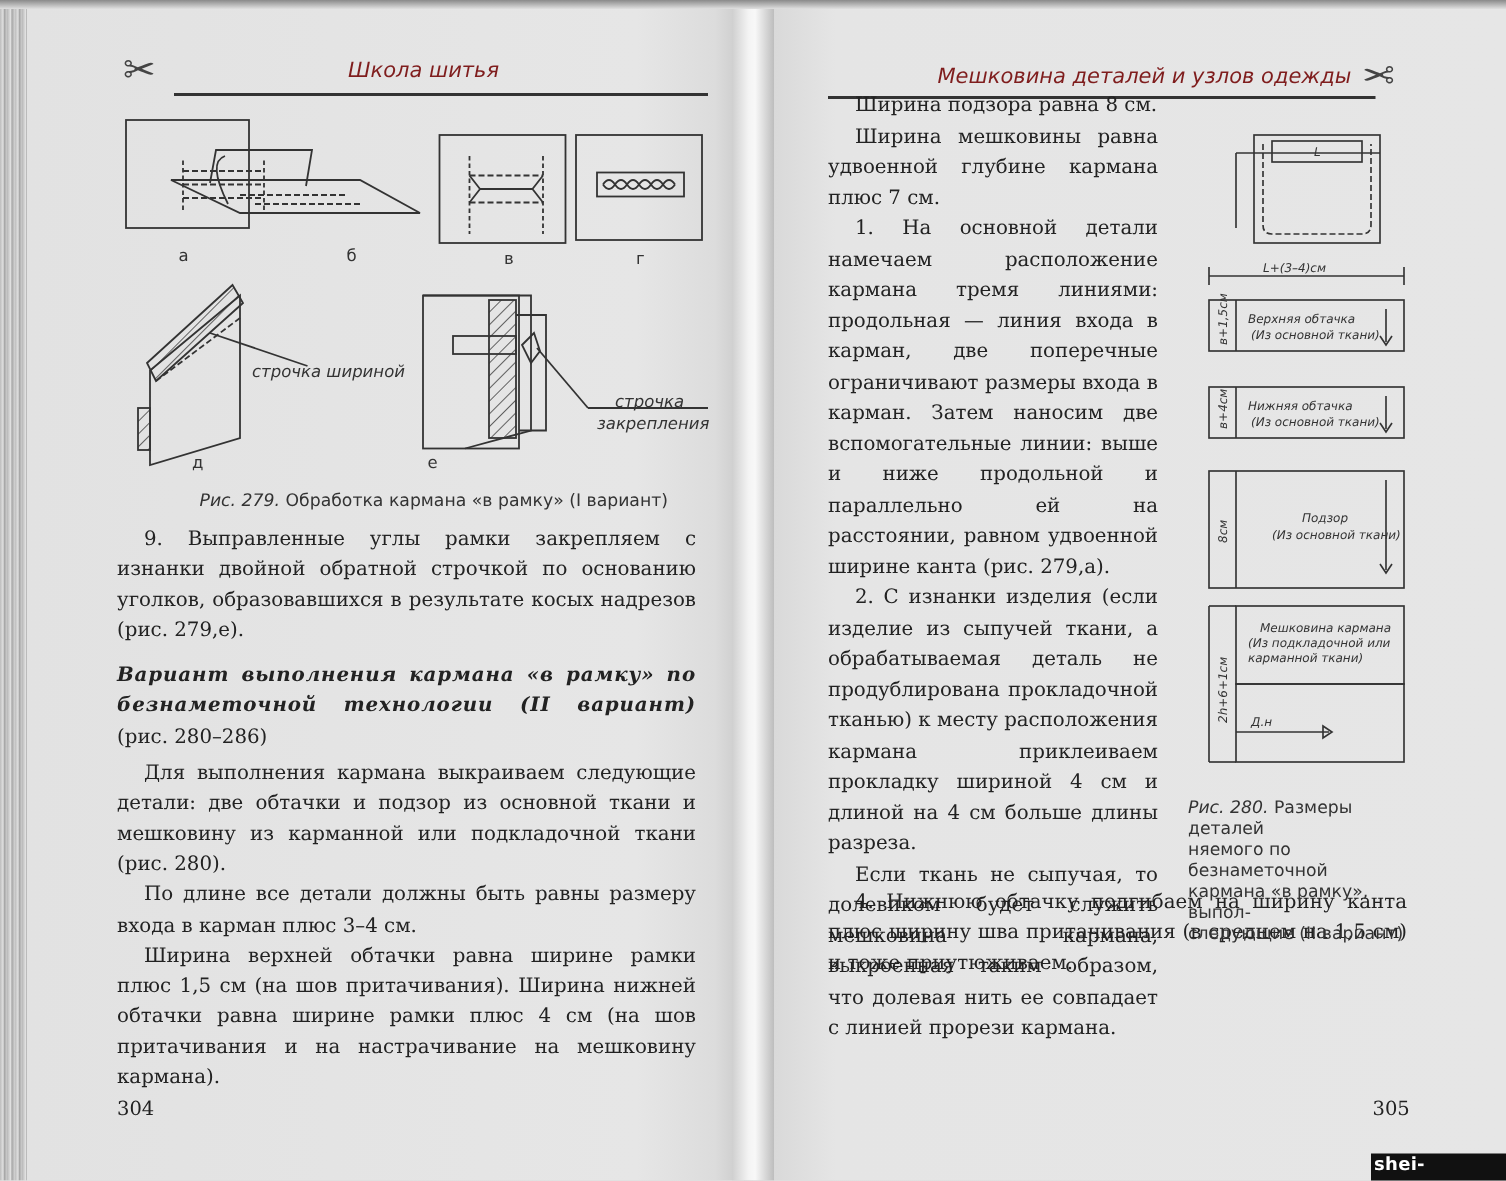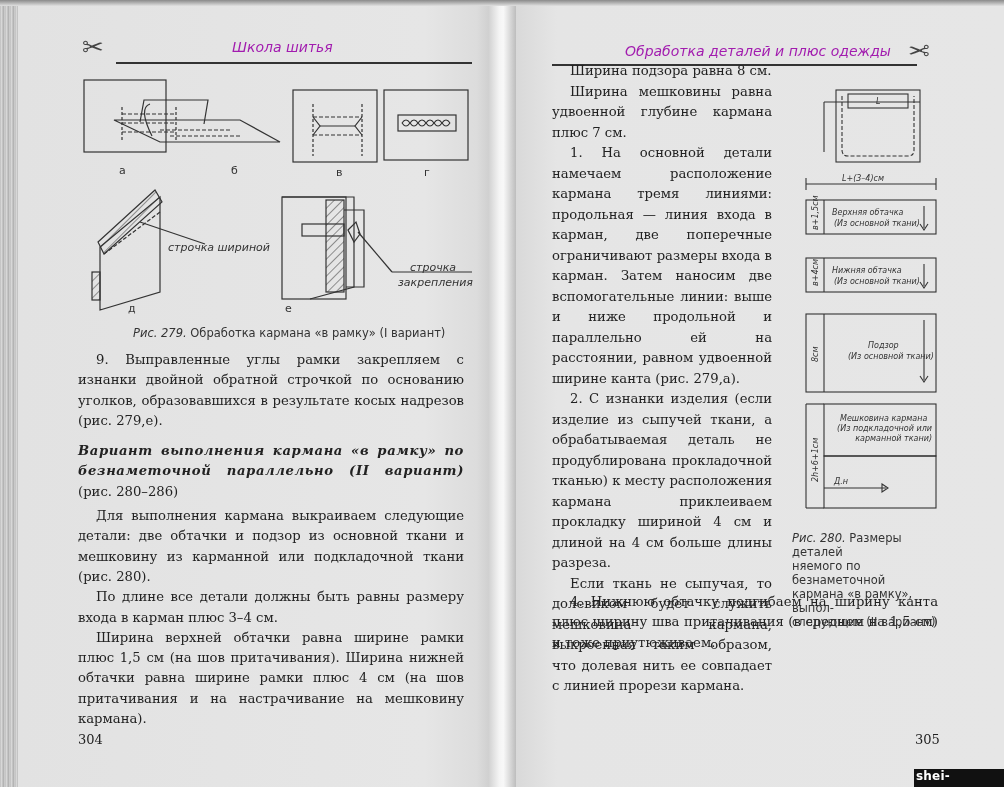--- a/index.html
+++ b/index.html
@@ -4,21 +4,21 @@
 <style>
   html,body{margin:0;padding:0;}
   body{width:1004px;height:787px;overflow:hidden;background:#d8d8d8;position:relative;font-family:"DejaVu Serif",serif;color:#222;}
   .spread{position:absolute;left:0;top:0;width:1004px;height:787px;background:#e4e4e4;}
   .edge-left{position:absolute;left:0;top:0;width:18px;height:787px;background:repeating-linear-gradient(90deg,#bdbdbd 0,#e0e0e0 2px,#a8a8a8 3px,#d5d5d5 5px);}
   .page{position:absolute;top:0;height:787px;}
   .page-left{left:18px;width:478px;background:linear-gradient(90deg,#e2e2e2 0%,#e6e6e6 85%,#dcdcdc 96%,#c9c9c9 100%);}
   .page-right{left:496px;width:508px;background:linear-gradient(90deg,#bdbdbd 0%,#d9d9d9 4%,#e5e5e5 12%,#e6e6e6 100%);}
   .gutter{position:absolute;left:488px;top:0;width:28px;height:787px;background:linear-gradient(90deg,#cfcfcf,#f4f4f4 40%,#f8f8f8 55%,#bdbdbd);}
   .topshade{position:absolute;left:0;top:0;width:1004px;height:6px;background:linear-gradient(#8a8a8a,#e0e0e0);}
-  .hdr{position:absolute;font-family:"DejaVu Sans",sans-serif;font-style:italic;font-size:14px;color:#a21caf;}
+  .hdr{position:absolute;font-family:"DejaVu Sans",sans-serif;font-style:italic;font-size:14px;color:#7f1d1d;}
   .rule{position:absolute;height:1.5px;background:#333;}
   .scis{position:absolute;font-size:26px;color:#444;font-family:"DejaVu Sans",sans-serif;}
   .txt{position:absolute;font-size:13.2px;line-height:20.3px;text-align:justify;}
   .txt p{margin:0;}
   .ind{text-indent:18px;}
   .cap{position:absolute;font-family:"DejaVu Sans",sans-serif;font-size:11.5px;color:#333;}
   .cap i{font-style:italic;text-align:center;}
   .lbl{position:absolute;font-family:"DejaVu Sans",sans-serif;font-size:11px;color:#333;}
   .subhd{font-style:italic;font-weight:bold;letter-spacing:0.6px;}
   .pgnum{position:absolute;font-size:13px;}
@@ -103,28 +103,28 @@
   <span class="lbl" style="left:410px;top:261px;font-style:italic;">строчка</span>
   <span class="lbl" style="left:398px;top:276px;font-style:italic;">закрепления</span>
 
   <div class="cap" style="left:133px;top:326px;">
     <i>Рис. 279.</i>
     <span>Обработка кармана «в рамку» (I вариант)</span>
   </div>
 
   <div class="txt" style="left:78px;top:350px;width:386px;">
     <p class="ind">9. Выправленные углы рамки закрепляем с изнанки двойной обратной строчкой по основанию уголков, образовавшихся в результате косых надрезов (рис. 279,е).</p>
-    <p style="margin-top:10px;"><span class="subhd">Вариант выполнения кармана «в рамку» по безнаметочной параллельно (II вариант)</span><span> (рис. 280–286)</span></p>
+    <p style="margin-top:10px;"><span class="subhd">Вариант выполнения кармана «в рамку» по безнаметочной технологии (II вариант)</span><span> (рис. 280–286)</span></p>
     <p class="ind" style="margin-top:4px;">Для выполнения кармана выкраиваем следующие детали: две обтачки и подзор из основной ткани и мешковину из карманной или подкладочной ткани (рис. 280).</p>
     <p class="ind">По длине все детали должны быть равны размеру входа в карман плюс 3–4 см.</p>
     <p class="ind">Ширина верхней обтачки равна ширине рамки плюс 1,5 см (на шов притачивания). Ширина нижней обтачки равна ширине рамки плюс 4 см (на шов притачивания и на настрачивание на мешковину кармана).</p>
   </div>
   <span class="pgnum" style="left:78px;top:732px;">304</span>
 
-  <span class="hdr" style="left:625px;top:43px;">Обработка деталей и плюс одежды</span>
+  <span class="hdr" style="left:625px;top:43px;">Мешковина деталей и узлов одежды</span>
   <div class="rule" style="left:552px;top:64px;width:365px;"></div>
   <span class="scis" style="left:908px;top:36px;transform:scaleX(-1);">✂</span>
 
   <div class="txt" style="left:552px;top:61px;width:220px;line-height:20.5px;">
     <p class="ind">Ширина подзора равна 8 см.</p>
     <p class="ind">Ширина мешковины равна удвоенной глубине кармана плюс 7 см.</p>
     <p class="ind">1. На основной детали намечаем расположение кармана тремя линиями: продольная — линия входа в карман, две поперечные ограничивают размеры входа в карман. Затем наносим две вспомогательные линии: выше и ниже продольной и параллельно ей на расстоянии, равном удвоенной ширине канта (рис. 279,а).</p>
     <p class="ind">2. С изнанки изделия (если изделие из сыпучей ткани, а обрабатываемая деталь не продублирована прокладочной тканью) к месту расположения кармана приклеиваем прокладку шириной 4 см и длиной на 4 см больше длины разреза.</p>
     <p class="ind">Если ткань не сыпучая, то долевиком будет служить мешковина кармана, выкроенная таким образом, что долевая нить ее совпадает с линией прорези кармана.</p>
   </div>
@@ -174,21 +174,21 @@
     <text class="tiny" x="42" y="133">Верхняя обтачка</text>
     <text class="tiny" x="44" y="144">(Из основной ткани)</text>
     <text class="tiny" x="28" y="148" transform="rotate(-90 28 148)">в+1,5см</text>
     <text class="tiny" x="42" y="191">Нижняя обтачка</text>
     <text class="tiny" x="44" y="202">(Из основной ткани)</text>
     <text class="tiny" x="28" y="204" transform="rotate(-90 28 204)">в+4см</text>
     <text class="tiny" x="78" y="266">Подзор</text>
     <text class="tiny" x="58" y="277">(Из основной ткани)</text>
     <text class="tiny" x="28" y="280" transform="rotate(-90 28 280)">8см</text>
     <text class="tiny" x="50" y="339">Мешковина кармана</text>
-    <foreignObject x="42" y="342" width="100" height="30"><div style="font-family:'DejaVu Sans',sans-serif;font-style:italic;font-size:8px;color:#333;text-align:right;line-height:10px;">(Из подкладочной или карманной ткани)</div></foreignObject>
+    <foreignObject x="42" y="342" width="100" height="30"><div style="font-family:'DejaVu Sans',sans-serif;font-style:italic;font-size:8px;color:#333;text-align:left;line-height:10px;">(Из подкладочной или карманной ткани)</div></foreignObject>
     <text class="tiny" x="28" y="400" transform="rotate(-90 28 400)">2h+6+1см</text>
     <text class="tiny" x="44" y="402">Д.н</text>
   </svg>
 
   <div class="cap" style="left:792px;top:531px;line-height:14px;width:150px;">
     <div><i>Рис. 280.</i> <span>Размеры деталей</span></div>
     <div>няемого по безнаметочной</div>
     <div>кармана «в рамку», выпол-</div>
     <div>следующие (II вариант)</div>
   </div>

